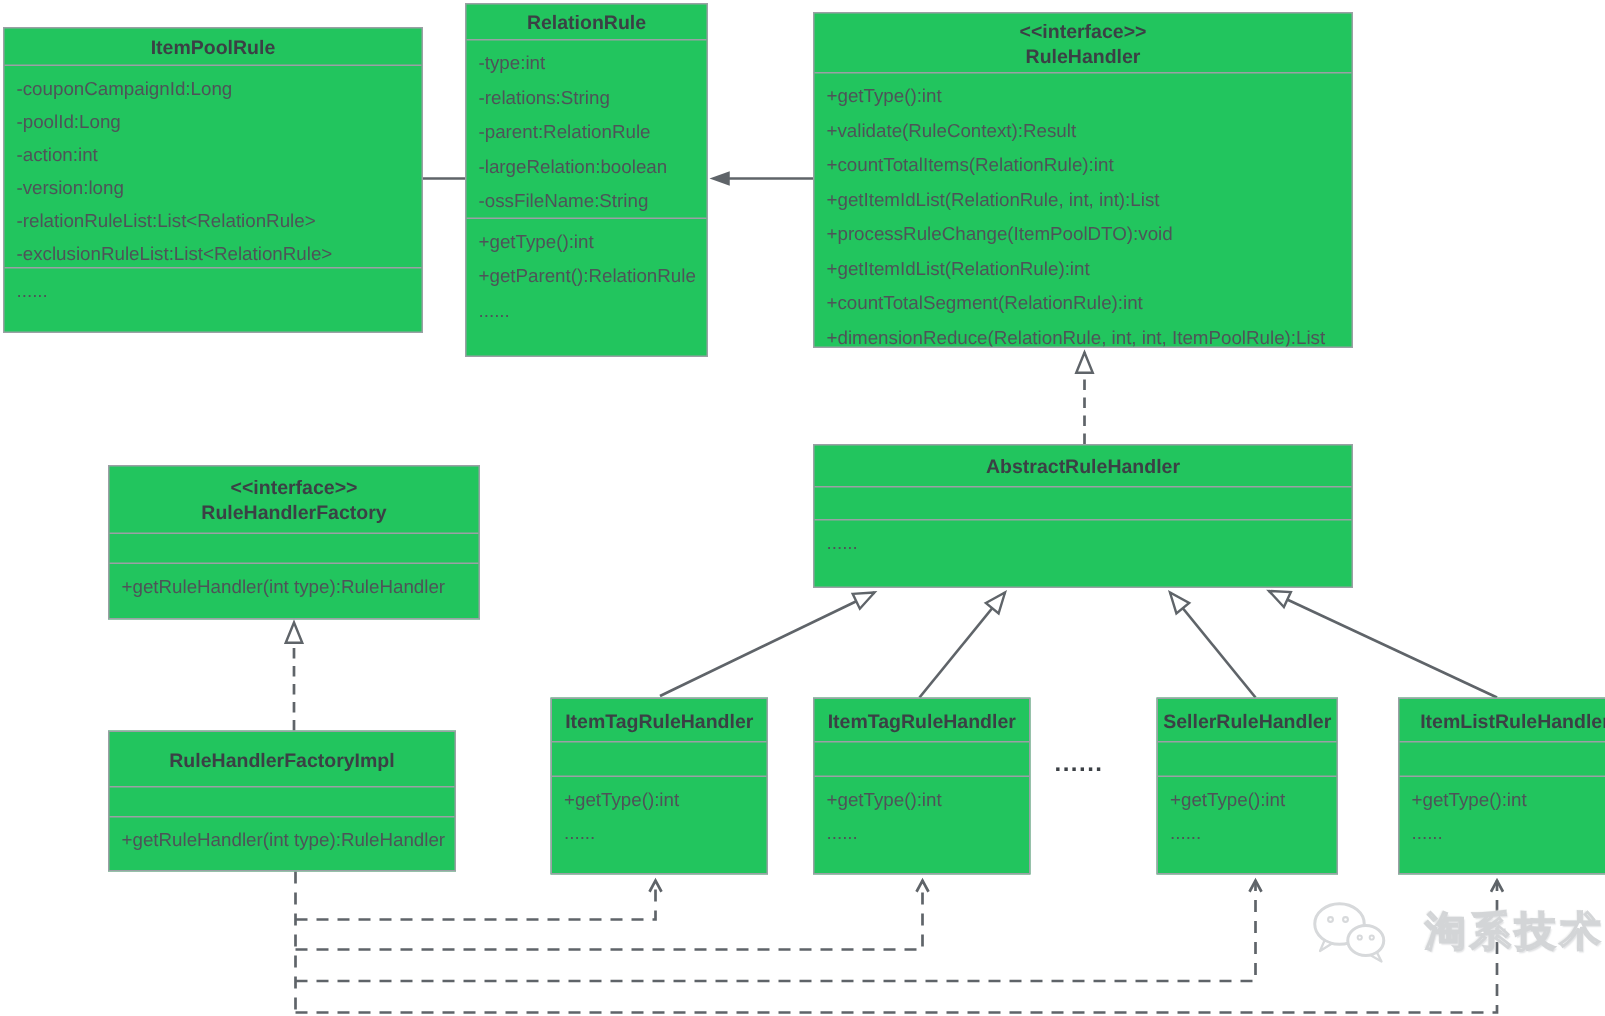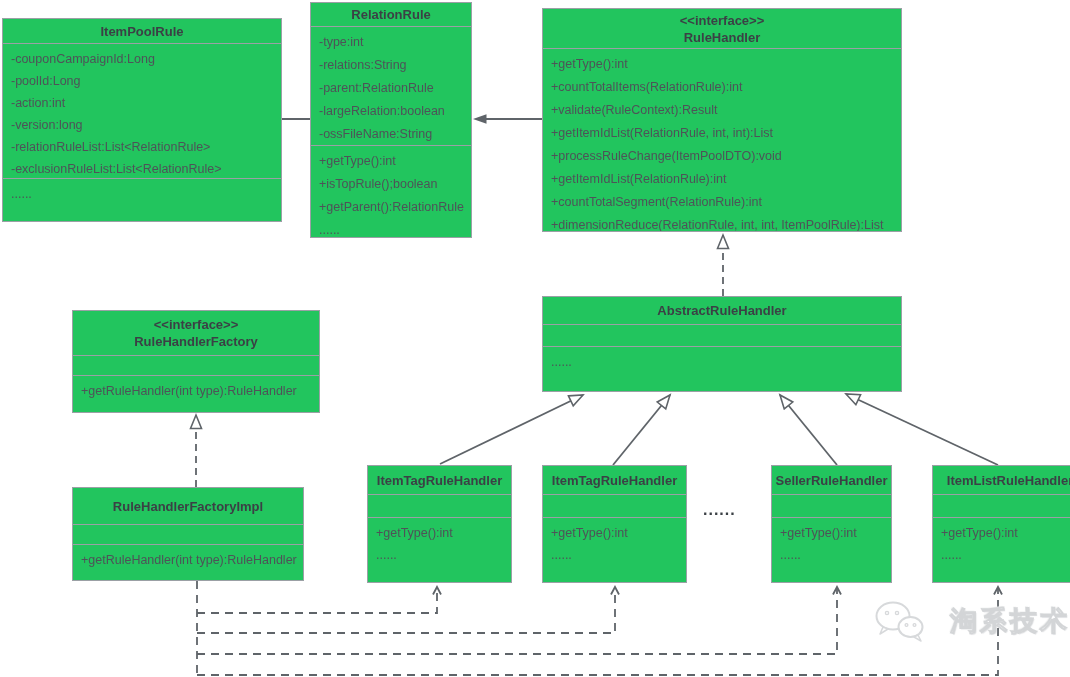--- a/index.html
+++ b/index.html
@@ -85,35 +85,34 @@
     </div>
     <div class="uml-sec" style="height:119px;">
       <div class="uml-row">-type:int</div>
       <div class="uml-row">-relations:String</div>
       <div class="uml-row">-parent:RelationRule</div>
       <div class="uml-row">-largeRelation:boolean</div>
       <div class="uml-row">-ossFileName:String</div>
     </div>
     <div class="uml-sec last" style="flex:1;">
       <div class="uml-row">+getType():int</div>
-      <div class="uml-row">+isTopRule();boolean</div>
       <div class="uml-row">+getParent():RelationRule</div>
       <div class="uml-row">......</div>
     </div>
   </div>
 
   <div class="uml-box rows-23" style="left:542px;top:8px;width:360px;height:224px;">
     <div class="uml-title" style="height:40px;">
       <span>&lt;&lt;interface&gt;&gt;</span>
       <span>RuleHandler</span>
     </div>
     <div class="uml-sec last" style="flex:1;">
       <div class="uml-row">+getType():int</div>
+      <div class="uml-row">+validate(RuleContext):Result</div>
       <div class="uml-row">+countTotalItems(RelationRule):int</div>
-      <div class="uml-row">+validate(RuleContext):Result</div>
       <div class="uml-row">+getItemIdList(RelationRule, int, int):List</div>
       <div class="uml-row">+processRuleChange(ItemPoolDTO):void</div>
       <div class="uml-row">+getItemIdList(RelationRule):int</div>
       <div class="uml-row">+countTotalSegment(RelationRule):int</div>
       <div class="uml-row">+dimensionReduce(RelationRule, int, int, ItemPoolRule):List</div>
     </div>
   </div>
 
   <div class="uml-box" style="left:72px;top:310px;width:248px;height:103px;">
     <div class="uml-title" style="height:45px;">

